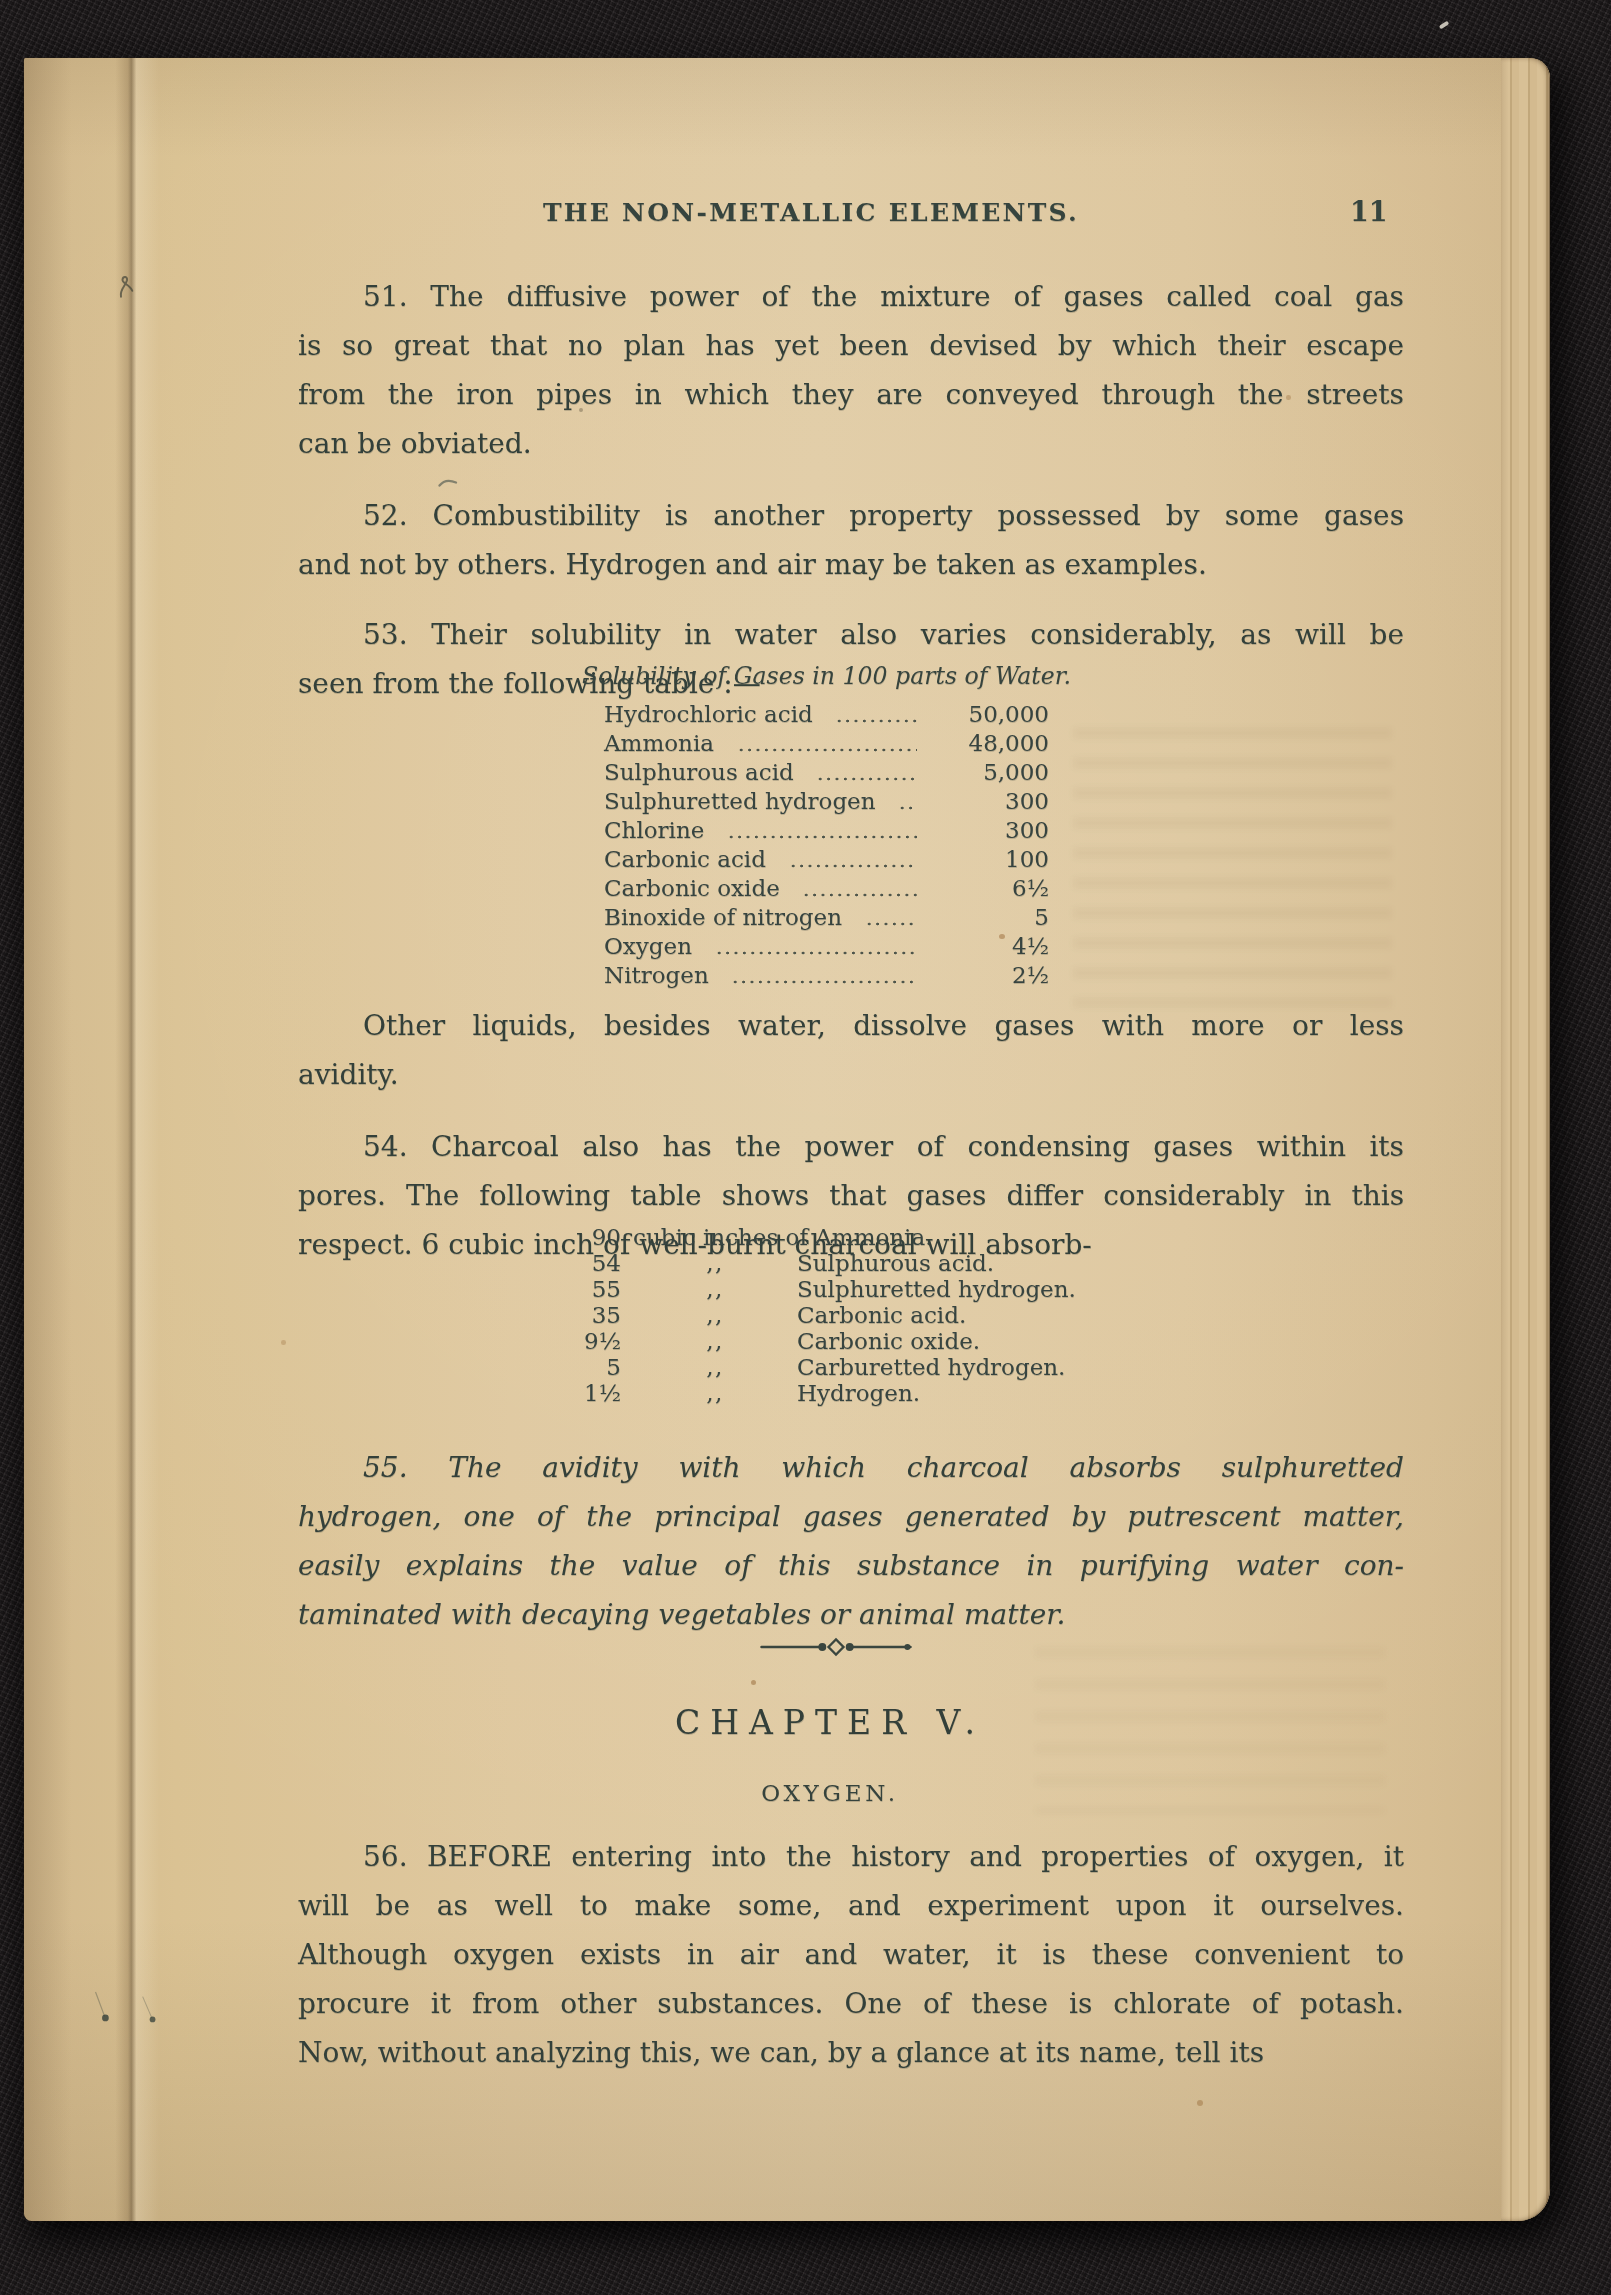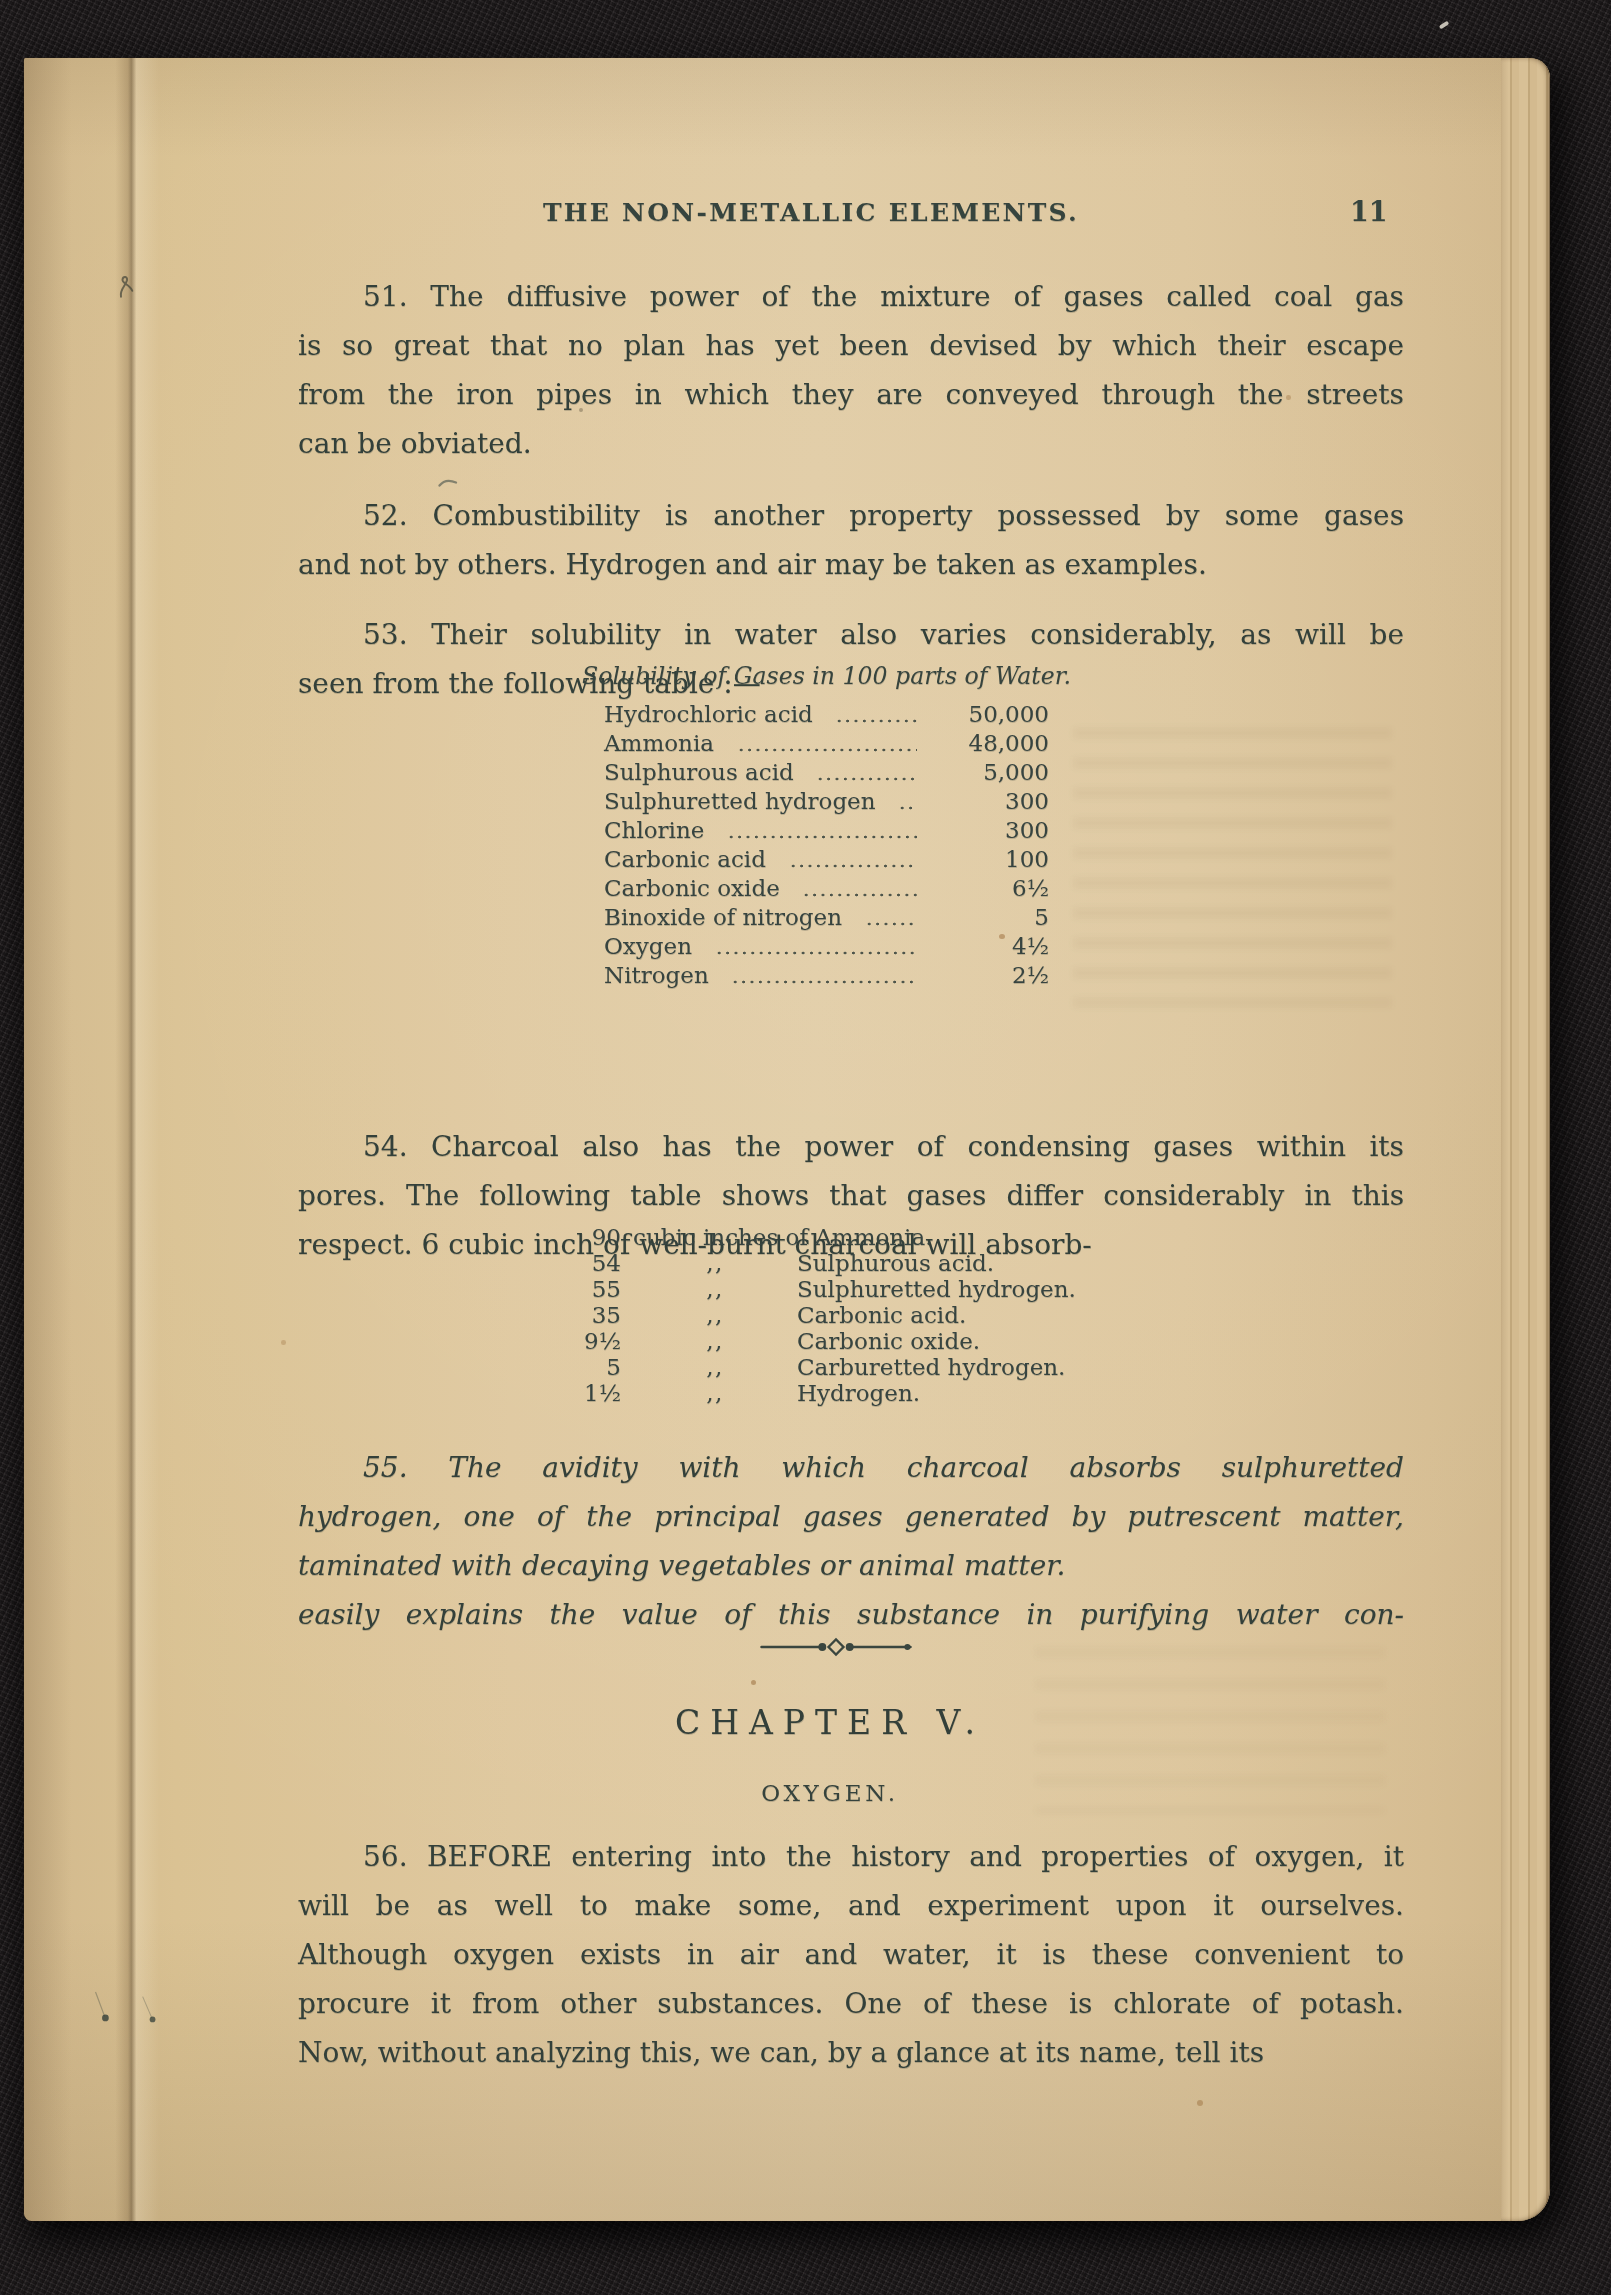--- a/index.html
+++ b/index.html
@@ -159,20 +159,25 @@
         <span class="t1-leader"></span>
         <span class="t1-val">4½</span>
       </div>
       <div class="t1-row last">
         <span class="t1-gas">Nitrogen</span>
         <span class="t1-leader"></span>
         <span class="t1-val">2½</span>
       </div>
     </div>
 
+  <div id="other" class="para">
+
+  <div class="line">Other liquids, besides water, dissolve gases with more or less</div>
+      <div class="line last">avidity.</div>
+    </div>
 
   <div id="p54" class="para">
 
   <div class="line">54. Charcoal also has the power of condensing gases within its</div>
       <div class="line">pores.  The following table shows that gases differ considerably in this</div>
       <div class="line last">respect.   6 cubic inch of well-burnt charcoal will absorb-</div>
     </div>
 
   <div class="t2">
     <div class="t2-row">
@@ -211,22 +216,22 @@
           <span class="t2-ditto">,,</span>
           <span class="t2-gas">Hydrogen.</span>
         </div>
       </div>
   </div>
 
   <div id="p55" class="para">
 
   <div class="line">55. The avidity with which charcoal absorbs sulphuretted</div>
       <div class="line">hydrogen, one of the principal gases generated by putrescent matter,</div>
+      <div class="line">easily explains the value of this substance in purifying water con-</div>
       <div class="line last">taminated with decaying vegetables or animal matter.</div>
-      <div class="line">easily explains the value of this substance in purifying water con-</div>
     </div>
 
   <div class="divider">
     <svg width="152" height="20" viewBox="0 0 200 26">
       <line x1="2" y1="13" x2="78" y2="13" stroke="#3a463f" stroke-width="3.4" stroke-linecap="round"></line>
       <line x1="122" y1="13" x2="198" y2="13" stroke="#3a463f" stroke-width="3.4" stroke-linecap="round"></line>
       <circle cx="82" cy="13" r="5.2" fill="#3a463f"></circle>
       <circle cx="118" cy="13" r="5.2" fill="#3a463f"></circle>
       <rect x="93" y="6" width="14" height="14" fill="none" stroke="#3a463f" stroke-width="3" transform="rotate(45 100 13)"></rect>
       <circle cx="194" cy="13" r="4" fill="#3a463f"></circle>

